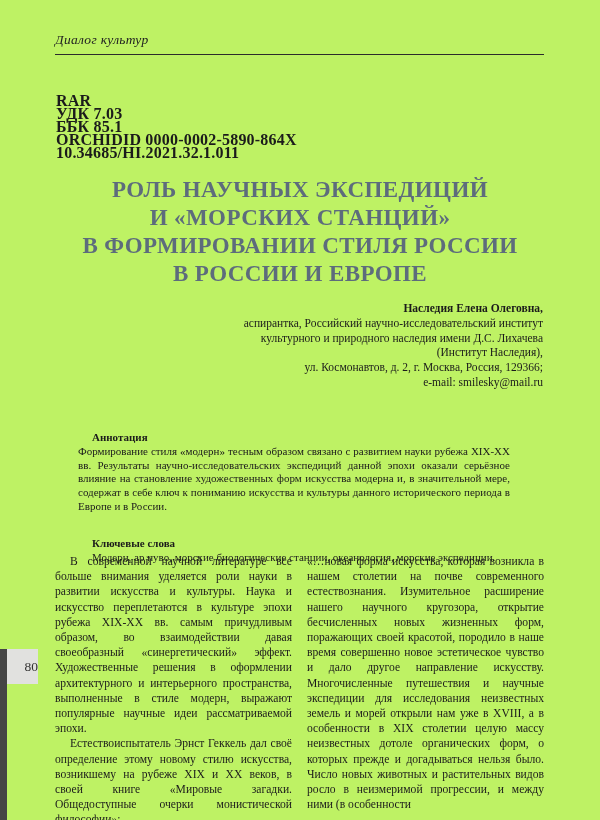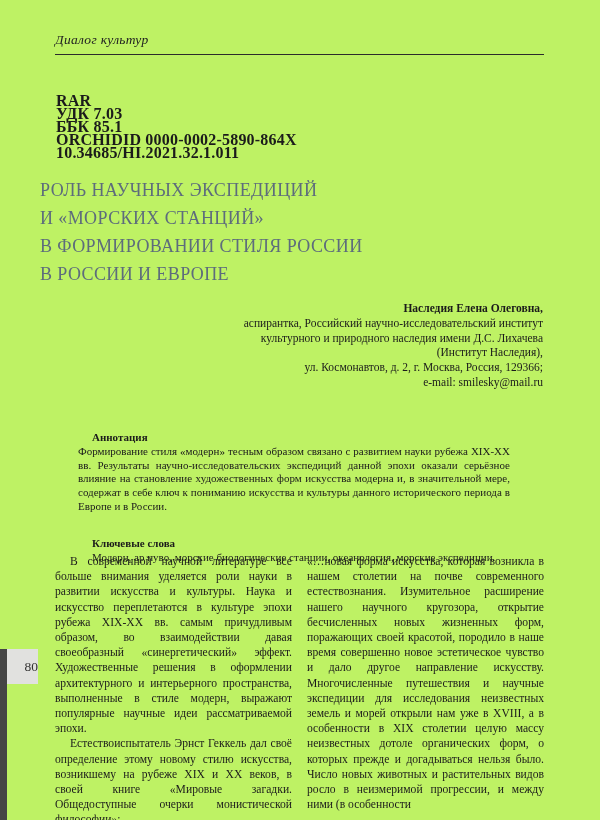--- a/index.html
+++ b/index.html
@@ -24,21 +24,21 @@
 
   
   .meta-block {
     position: absolute; left: 56px; top: 94px;
     font-weight: 700; font-size: 16px; line-height: 13px; letter-spacing: 0.2px;
   }
 
   
   .article-title {
     position: absolute; left: 40px; right: 40px; top: 176px; margin: 0;
-    font-size: 18px; line-height: 28px; font-weight: 400;
+    text-align: center; font-size: 23px; line-height: 28px; font-weight: 700;
     color: #5d6c7c; letter-spacing: 0.4px;
   }
   .title-line { display: block; }
 
   
   .author-block {
     position: absolute; left: 55px; right: 57px; top: 301px;
     text-align: right; font-size: 11.5px; line-height: 14.8px;
   }
   .author-name { font-weight: 700; }

